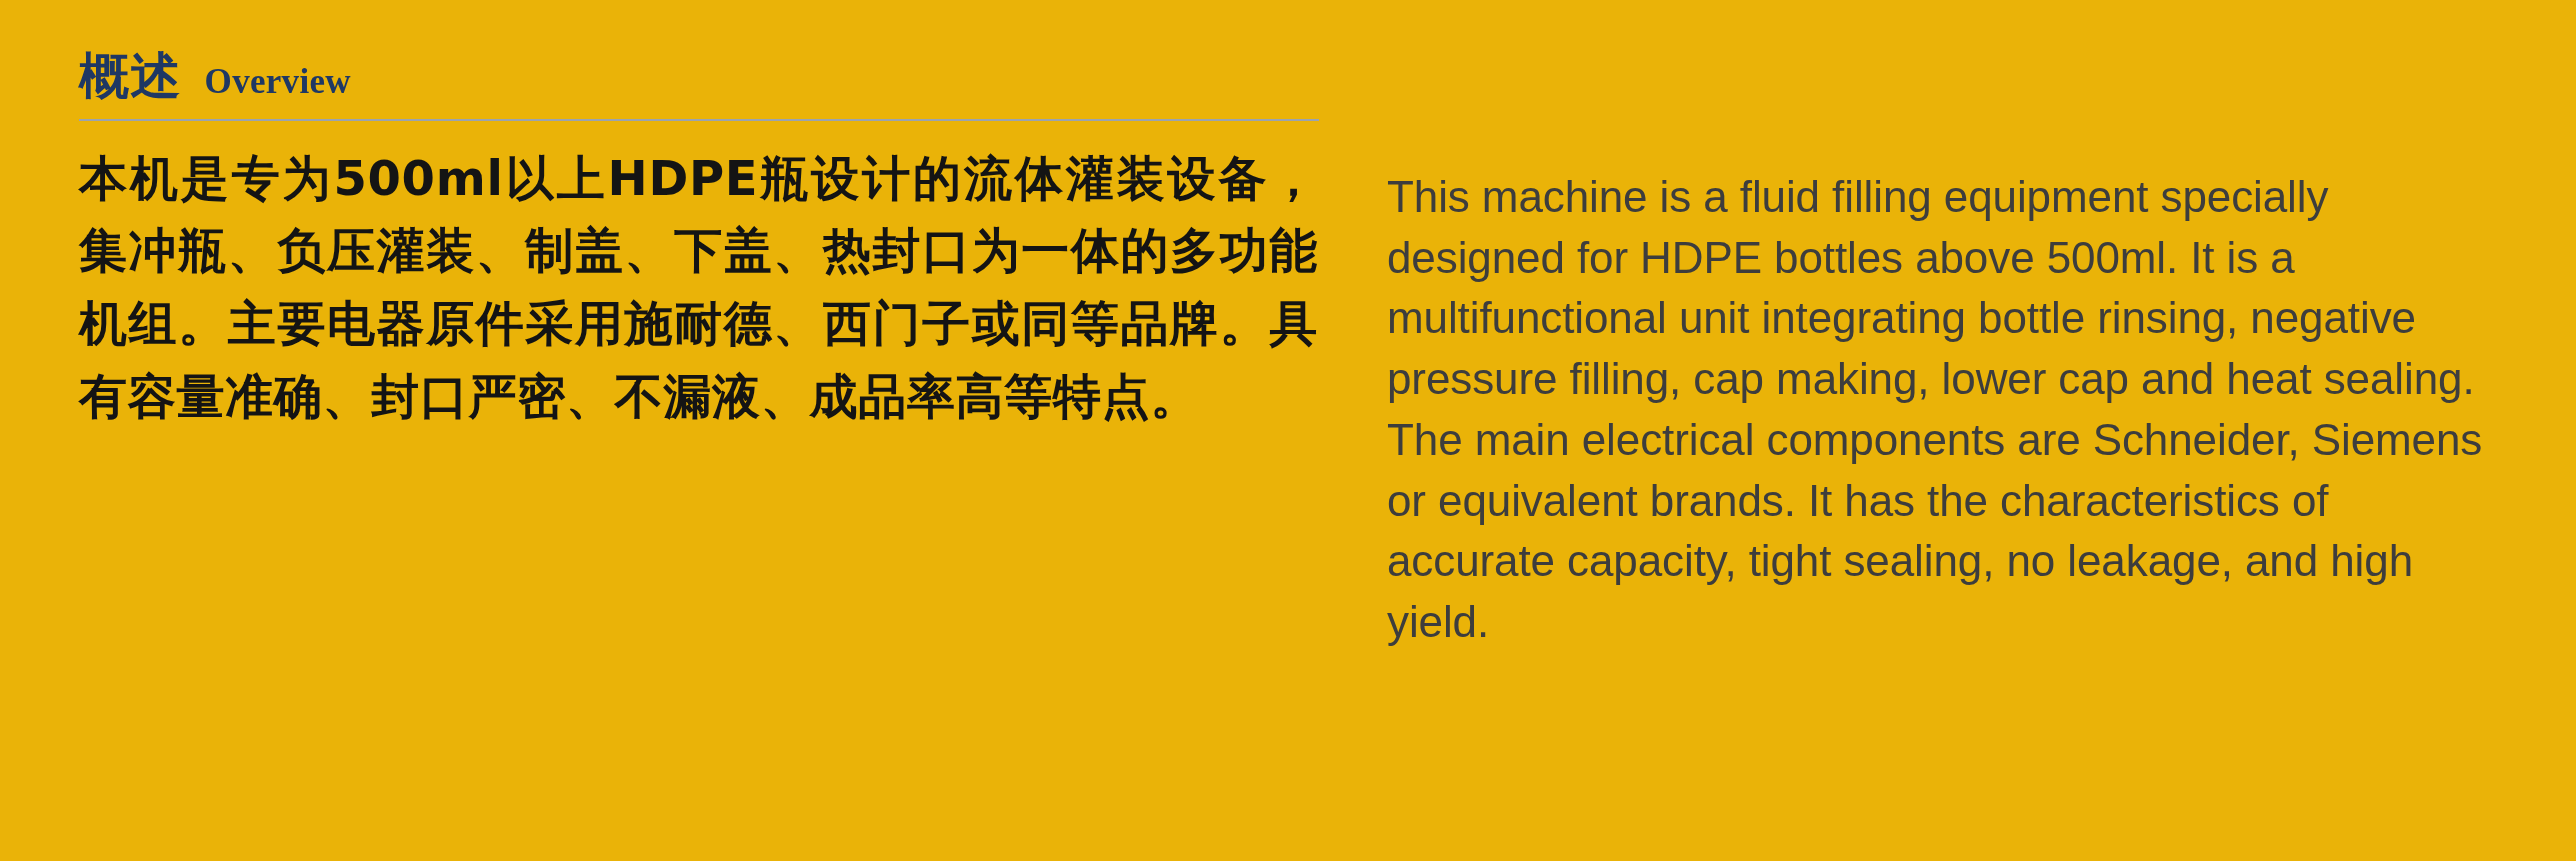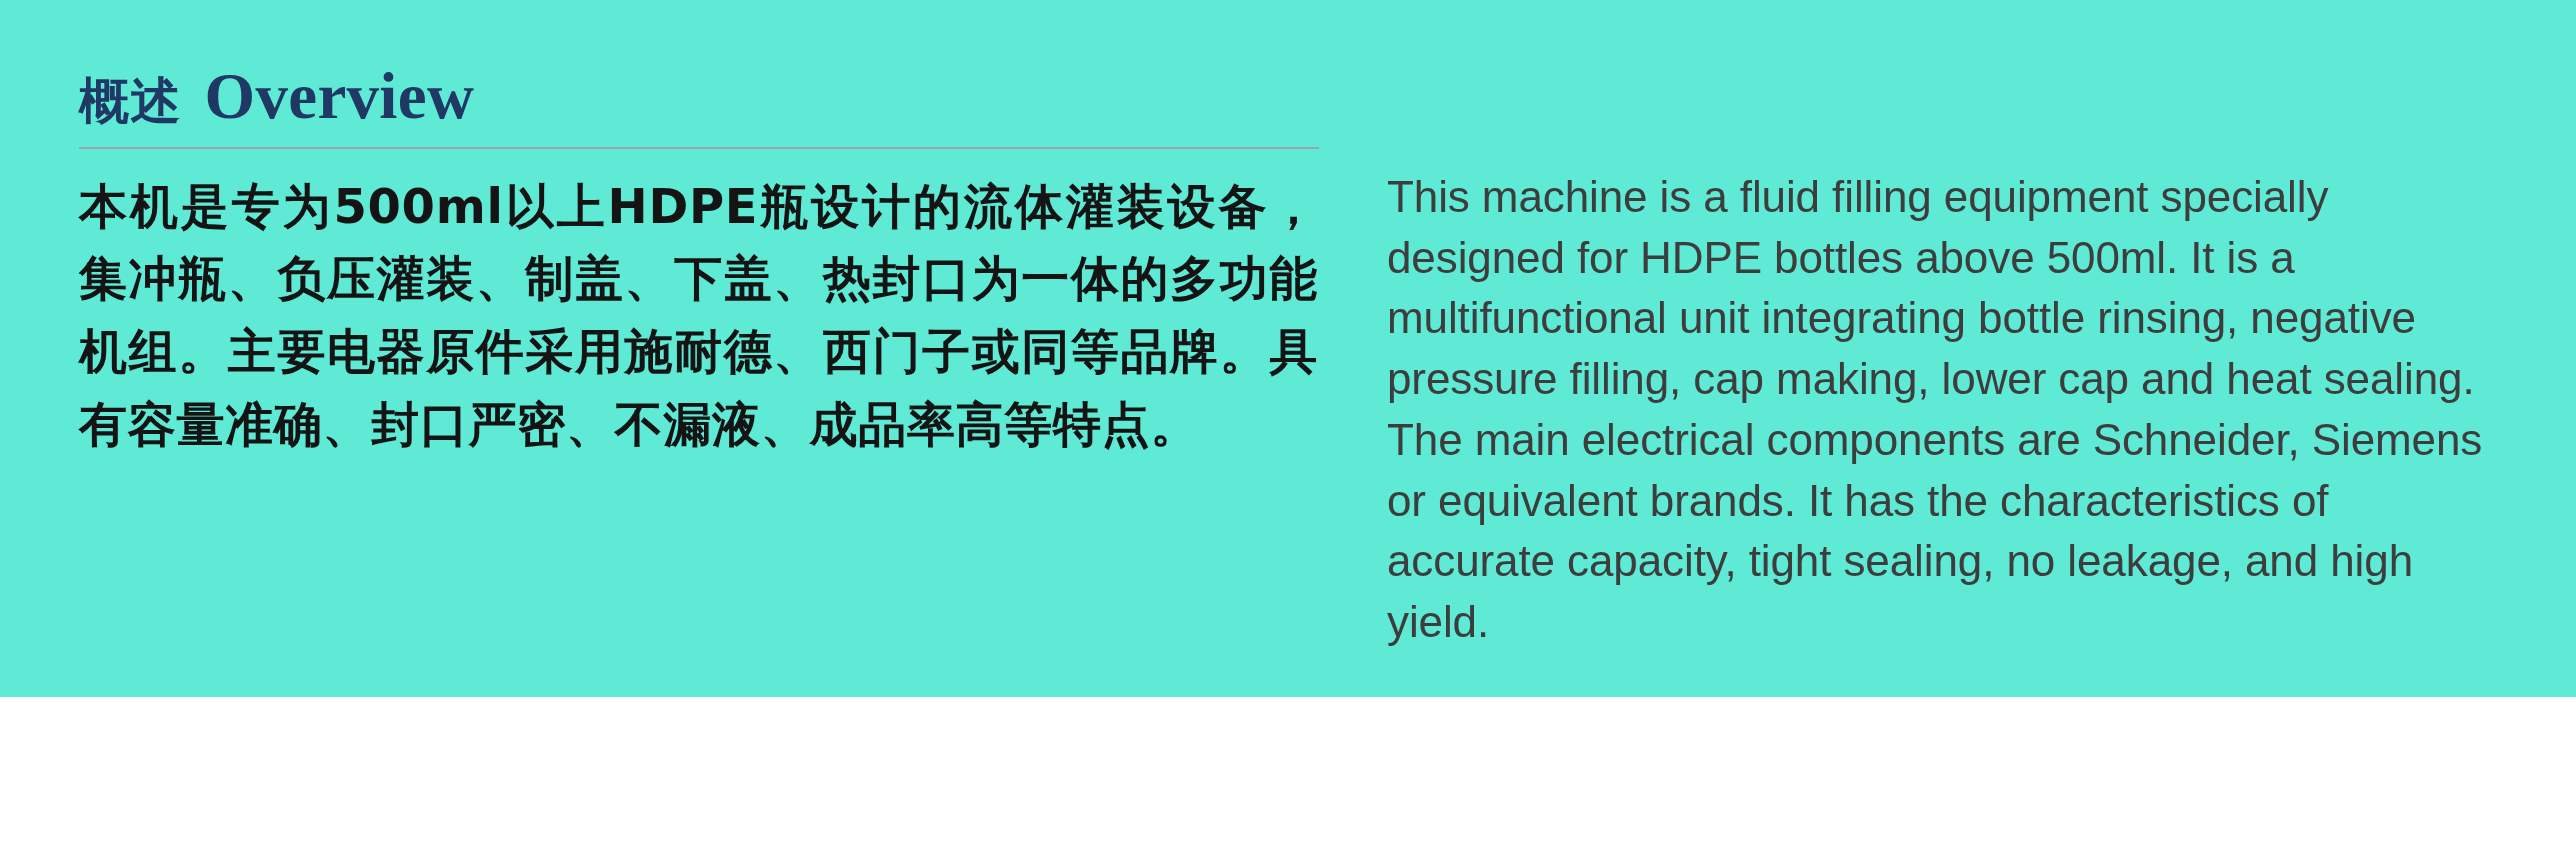--- a/index.html
+++ b/index.html
@@ -10,22 +10,22 @@
   body {
     width: 2576px;
     height: 861px;
     font-family: "Liberation Sans", sans-serif;
     color: #1a1a1a;
     overflow: hidden;
   }
   .page {
     position: relative;
     width: 2576px;
-    height: 697px;
-    background: #5eead4;
+    height: 861px;
+    background: #eab308;
   }
   .columns {
     display: flex;
     flex-direction: row;
     align-items: flex-start;
     padding: 0;
   }
   
   .col-left {
     width: 1320px;
@@ -41,21 +41,21 @@
   .heading-cn {
     font-family: "DejaVu Sans", "Liberation Sans", sans-serif;
     font-size: 50px;
     font-weight: 700;
     color: #1f3864;
     letter-spacing: 1.3px;
     line-height: 1;
   }
   .heading-en {
     font-family: "Liberation Serif", "DejaVu Serif", serif;
-    font-size: 65px;
+    font-size: 35px;
     font-weight: 700;
     color: #1f3864;
     line-height: 1;
     letter-spacing: 0.3px;
     margin-top: 24px;
   }
   .heading-rule {
     margin-top: 17.5px;
     width: 1240px;
     height: 2px;

